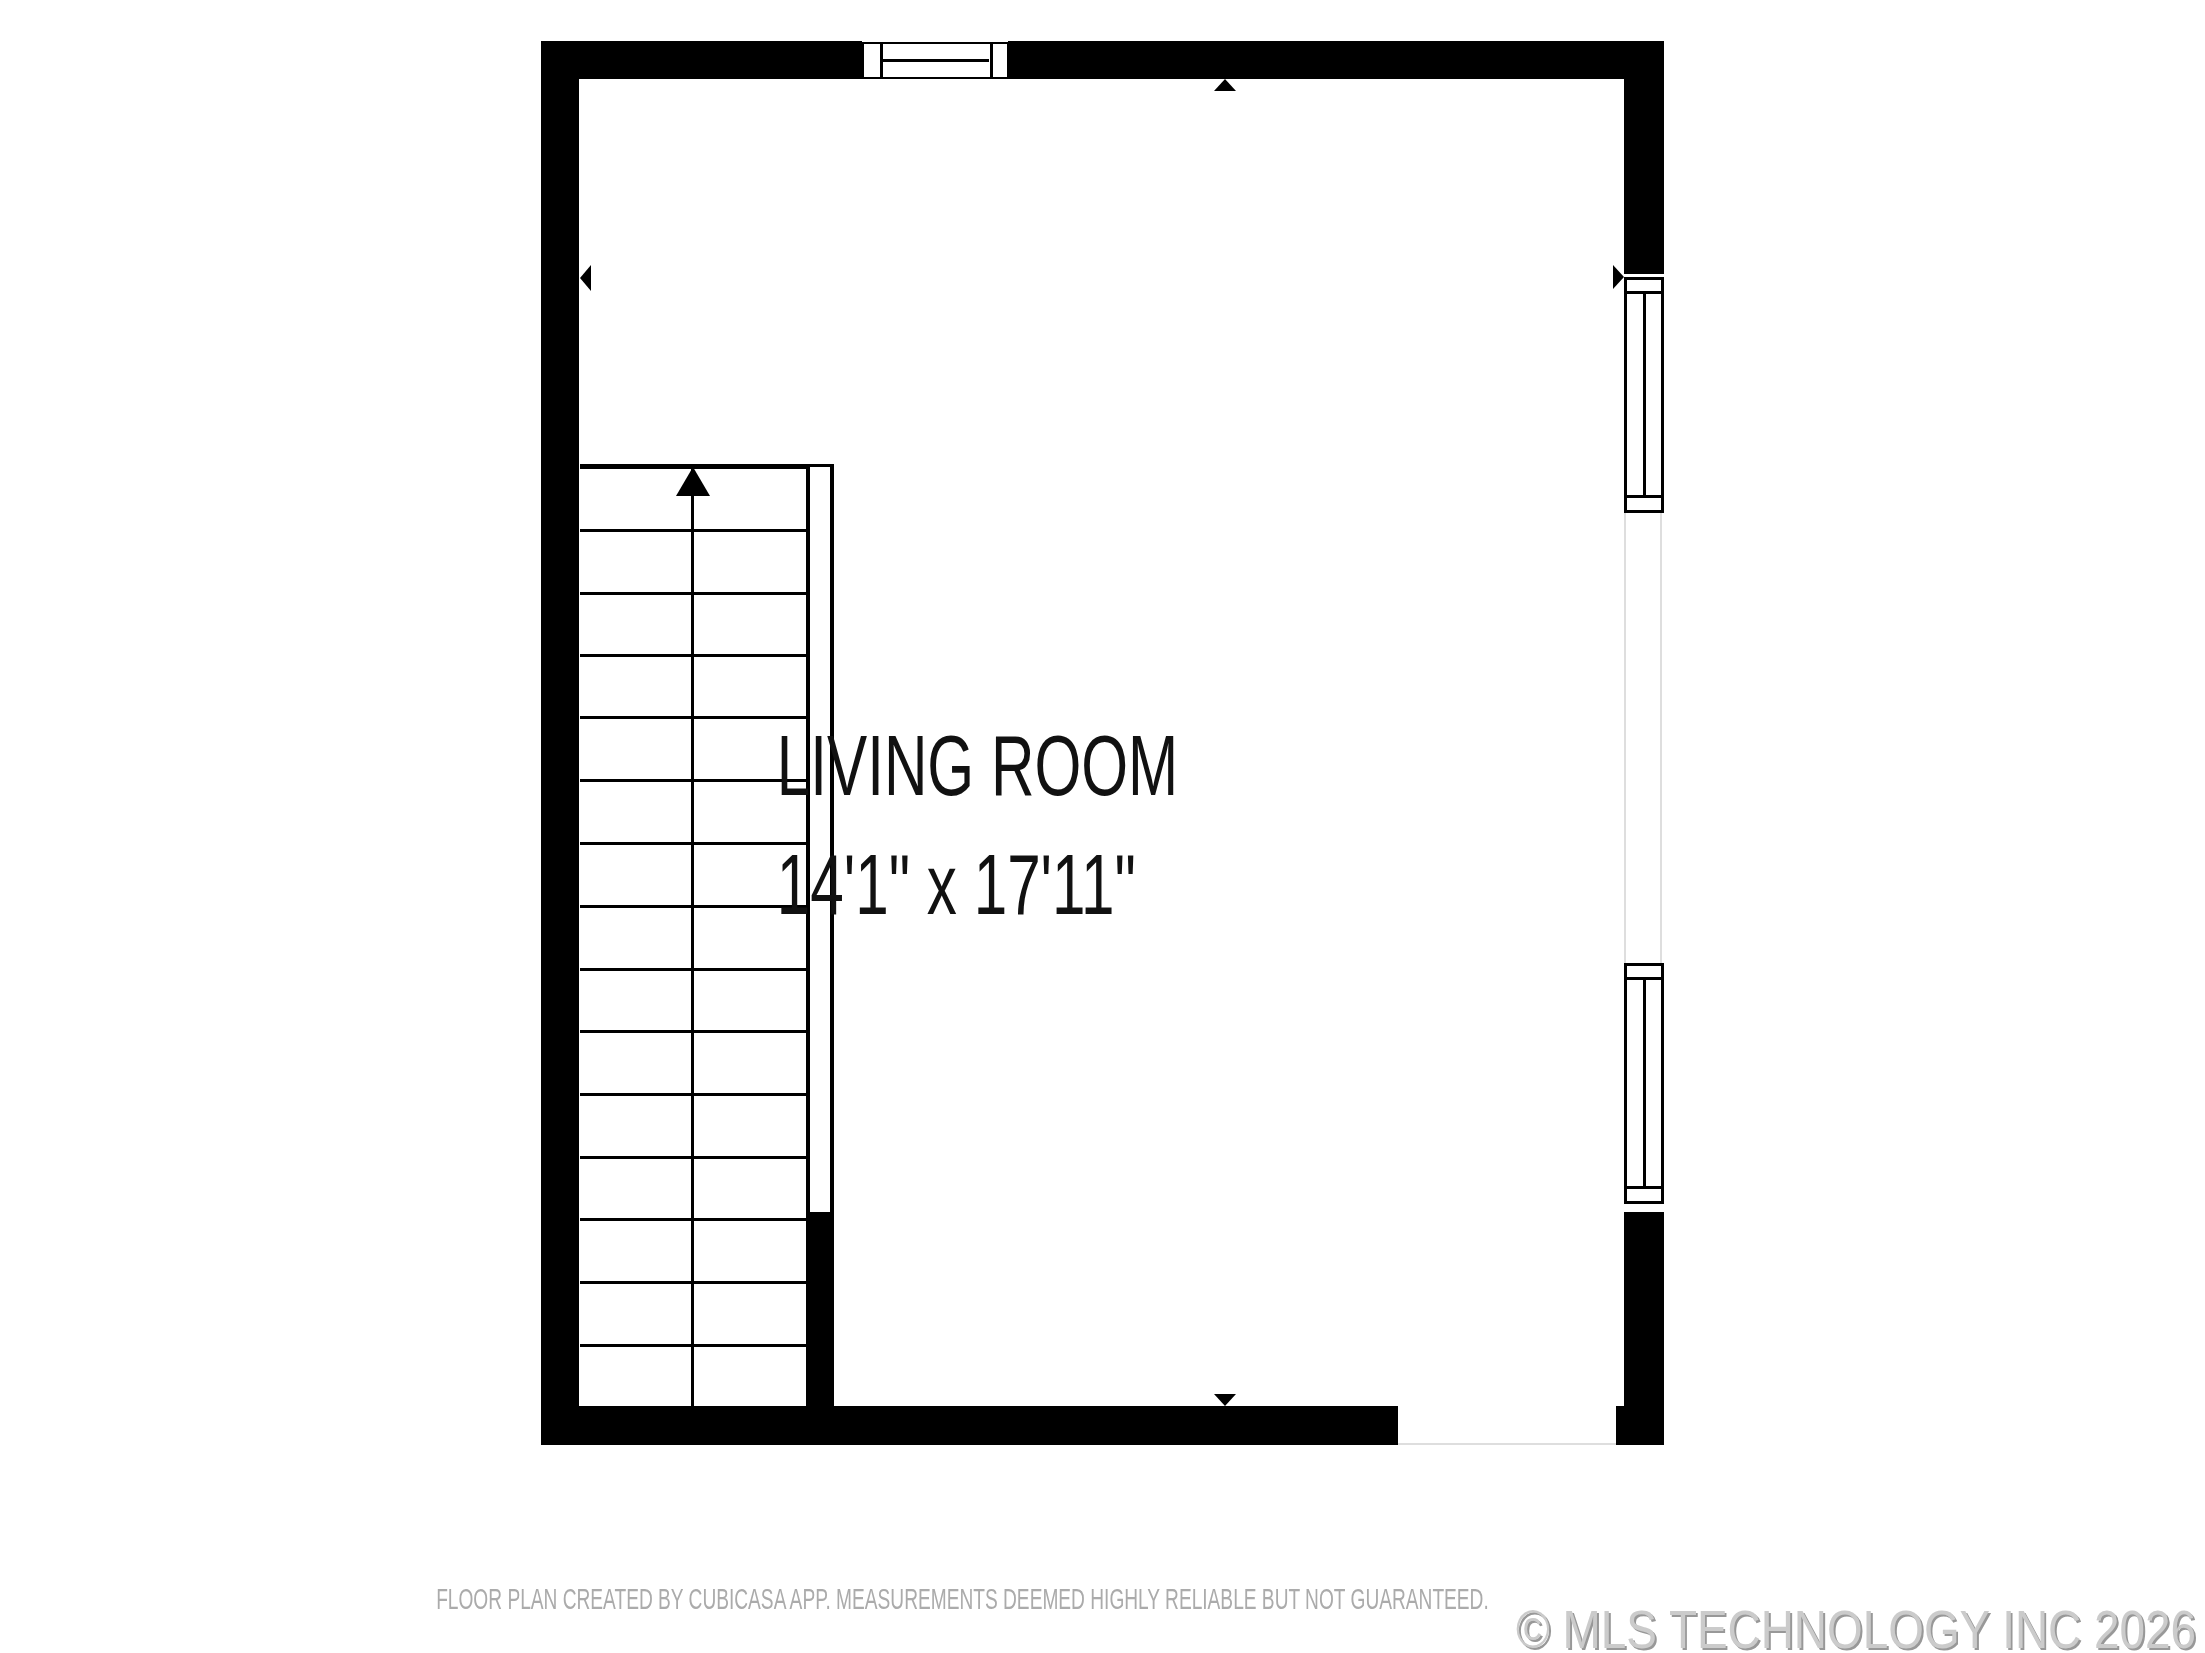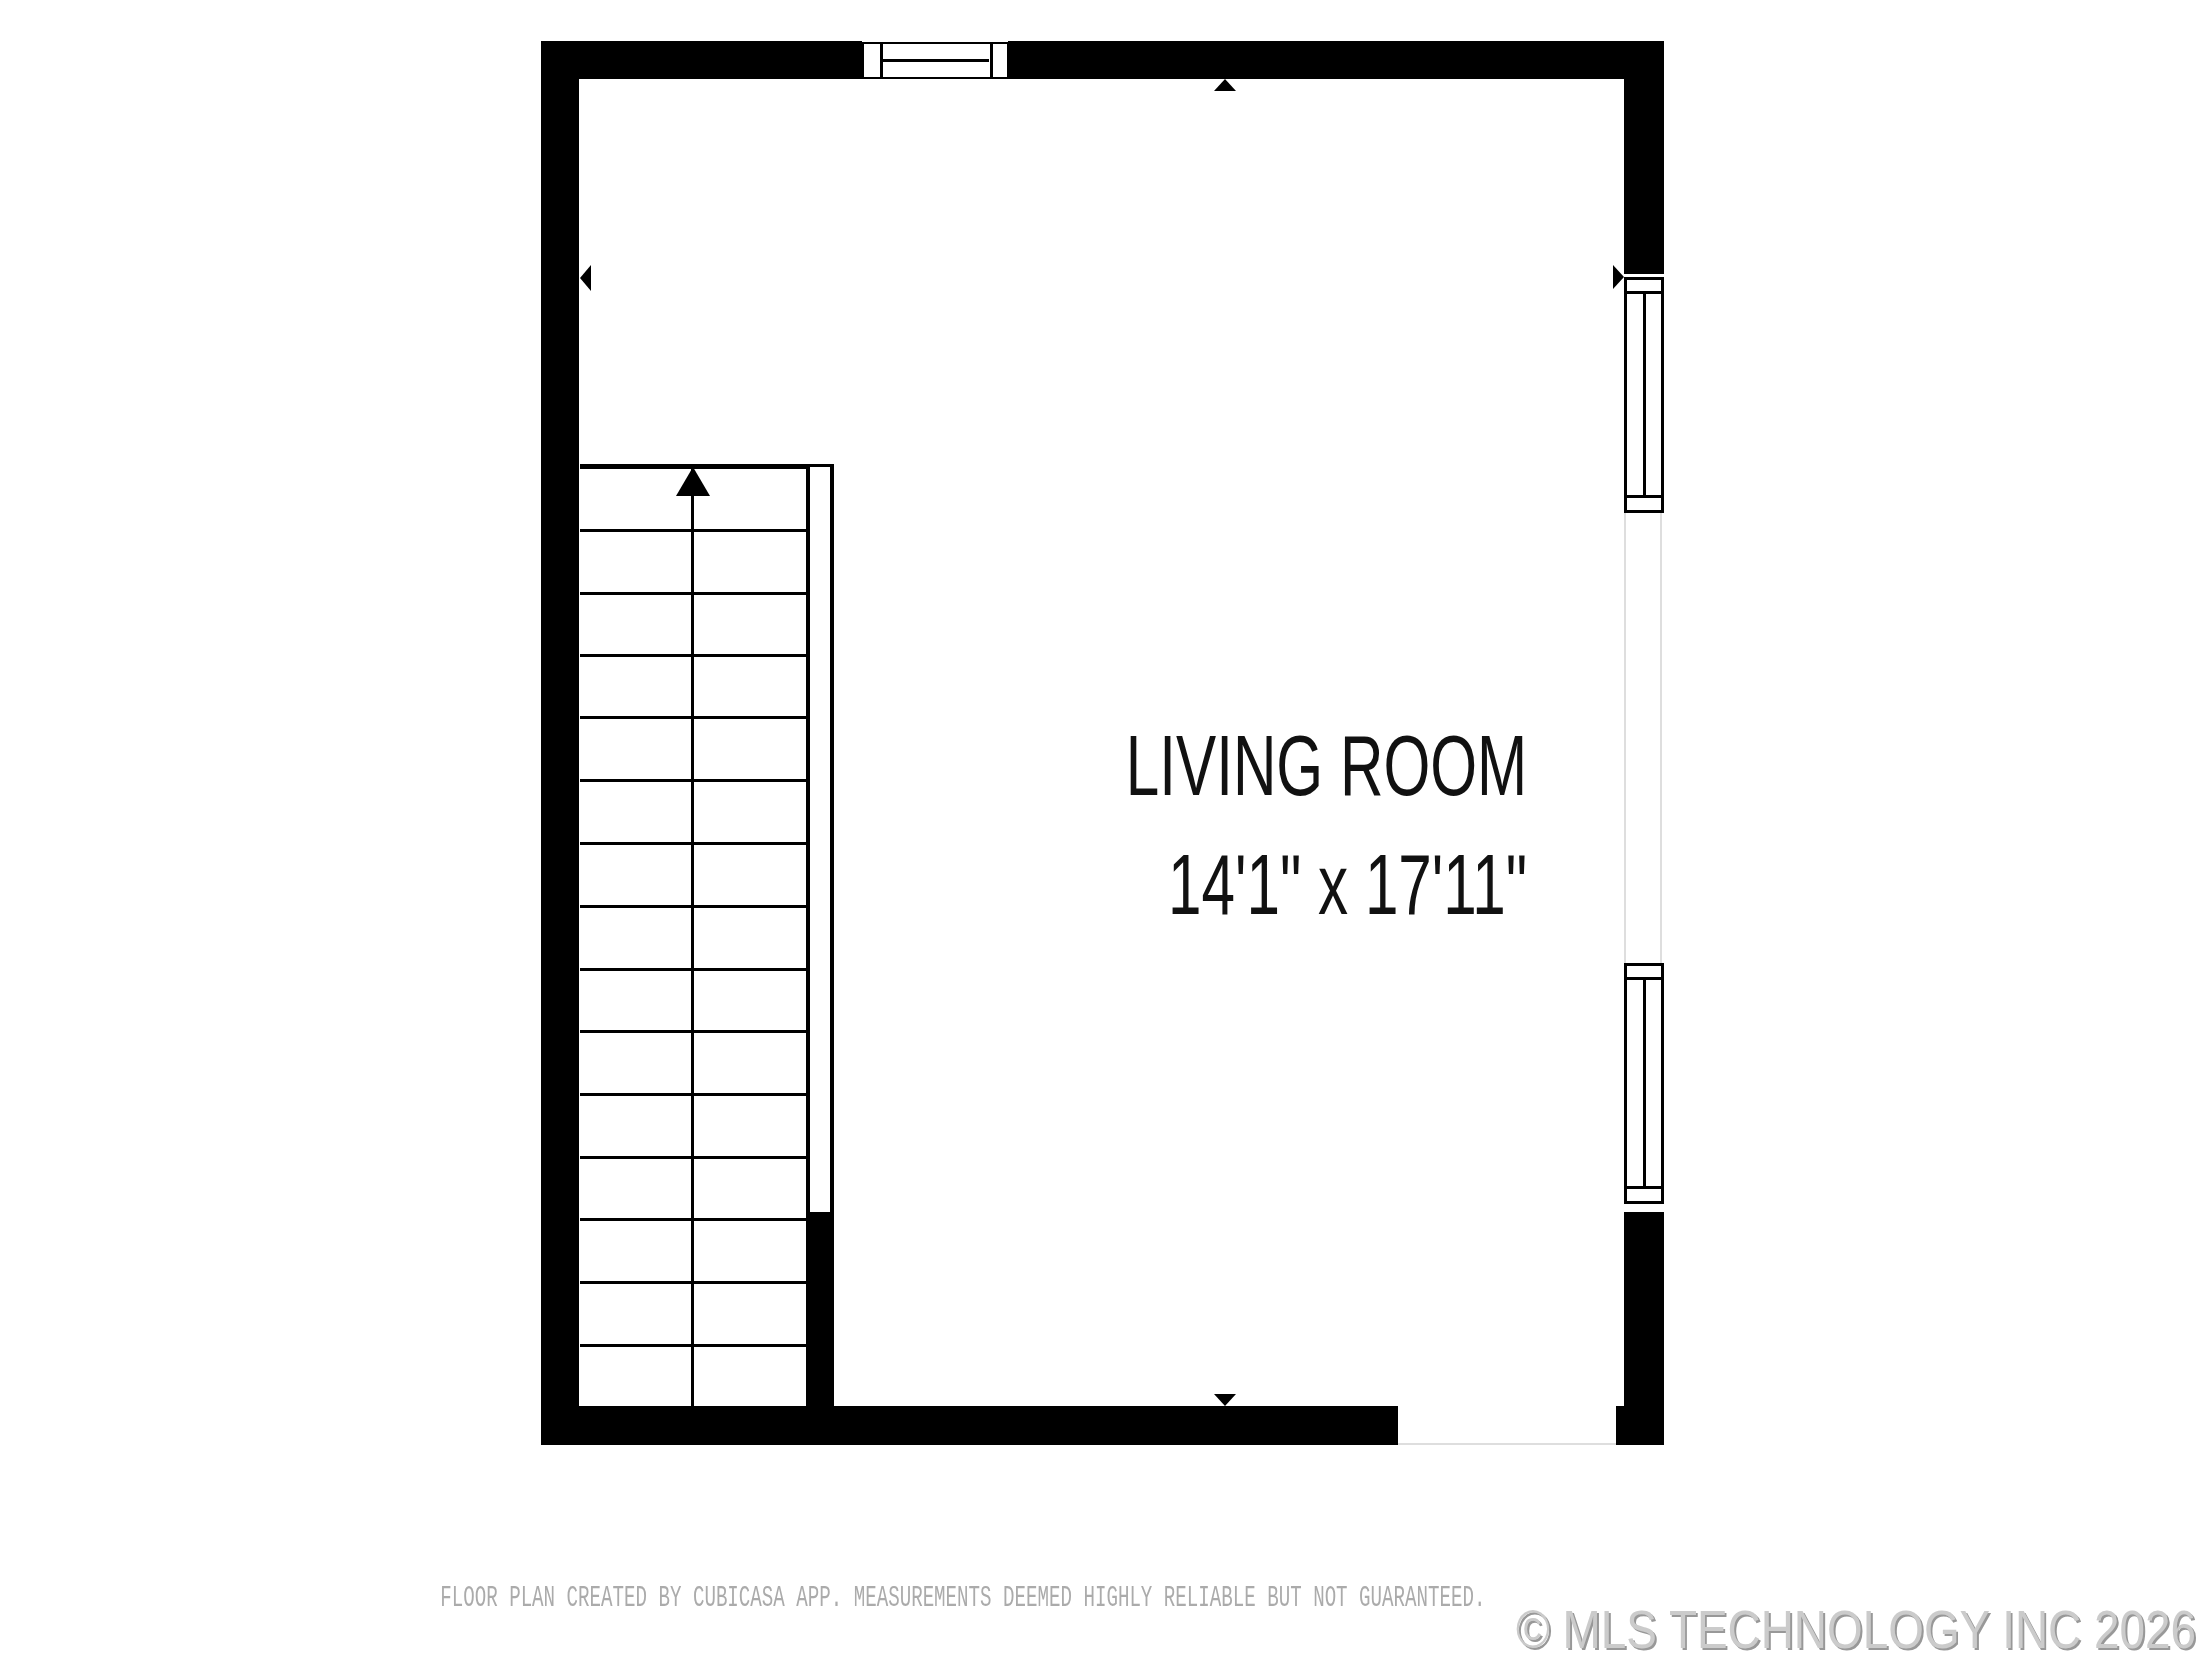--- a/index.html
+++ b/index.html
@@ -43,25 +43,25 @@
   .railing-left{left:806px;} .railing-right{left:830px;}
   .railing-wall{position:absolute;left:806px;top:1212px;width:27.6px;height:194px;background:var(--wall,#000);}
   
   .tri{position:absolute;width:0;height:0;}
   .stairs-arrow{left:676px;top:467px;border-left:17px solid transparent;border-right:17px solid transparent;border-bottom:29px solid var(--wall,#000);}
   .marker-top{left:1214px;top:79px;border-left:11.5px solid transparent;border-right:11.5px solid transparent;border-bottom:12.3px solid var(--wall,#000);}
   .marker-bottom{left:1214px;top:1394px;border-left:11.5px solid transparent;border-right:11.5px solid transparent;border-top:12.3px solid var(--wall,#000);}
   .marker-left{left:580px;top:265px;border-top:13px solid transparent;border-bottom:13px solid transparent;border-right:11.5px solid var(--wall,#000);}
   .marker-right{left:1613px;top:265px;border-top:12.3px solid transparent;border-bottom:12.3px solid transparent;border-left:11.5px solid var(--wall,#000);}
   
-  .room-label{position:absolute;left:616px;top:716px;width:1072px;text-align:right;color:var(--room_label,#111);}
+  .room-label{position:absolute;left:616px;top:716px;width:1072px;text-align:left;color:var(--room_label,#111);}
   .room-label .line{display:block;font-size:86px;line-height:98px;white-space:nowrap;transform:scaleX(0.70);transform-origin:50% 50%;}
   .room-label .line2{margin-top:21.4px;}
   
-  .disclaimer-wrap{position:absolute;left:0;top:1582px;width:1925px;text-align:center;font-family:Liberation Mono, monospace;}
+  .disclaimer-wrap{position:absolute;left:0;top:1582px;width:1925px;text-align:center;}
   .disclaimer{display:inline-block;font-size:29px;line-height:34px;white-space:nowrap;color:var(--disclaimer_text,#ababab);transform:scaleX(0.66);transform-origin:50% 50%;}
   .copyright{position:absolute;right:9.2px;top:1602px;font-size:54px;line-height:55px;white-space:nowrap;color:var(--watermark_text,#cbcbcb);text-shadow:2.3px 2.3px 0 var(--watermark_shadow,#989898);transform:scaleX(0.85);transform-origin:100% 50%;}
 </style>
 </head>
 <body>
 
 <div class="canvas">
 
   <div class="wall wall-top-1"></div>
   <div class="wall wall-top-2"></div>

